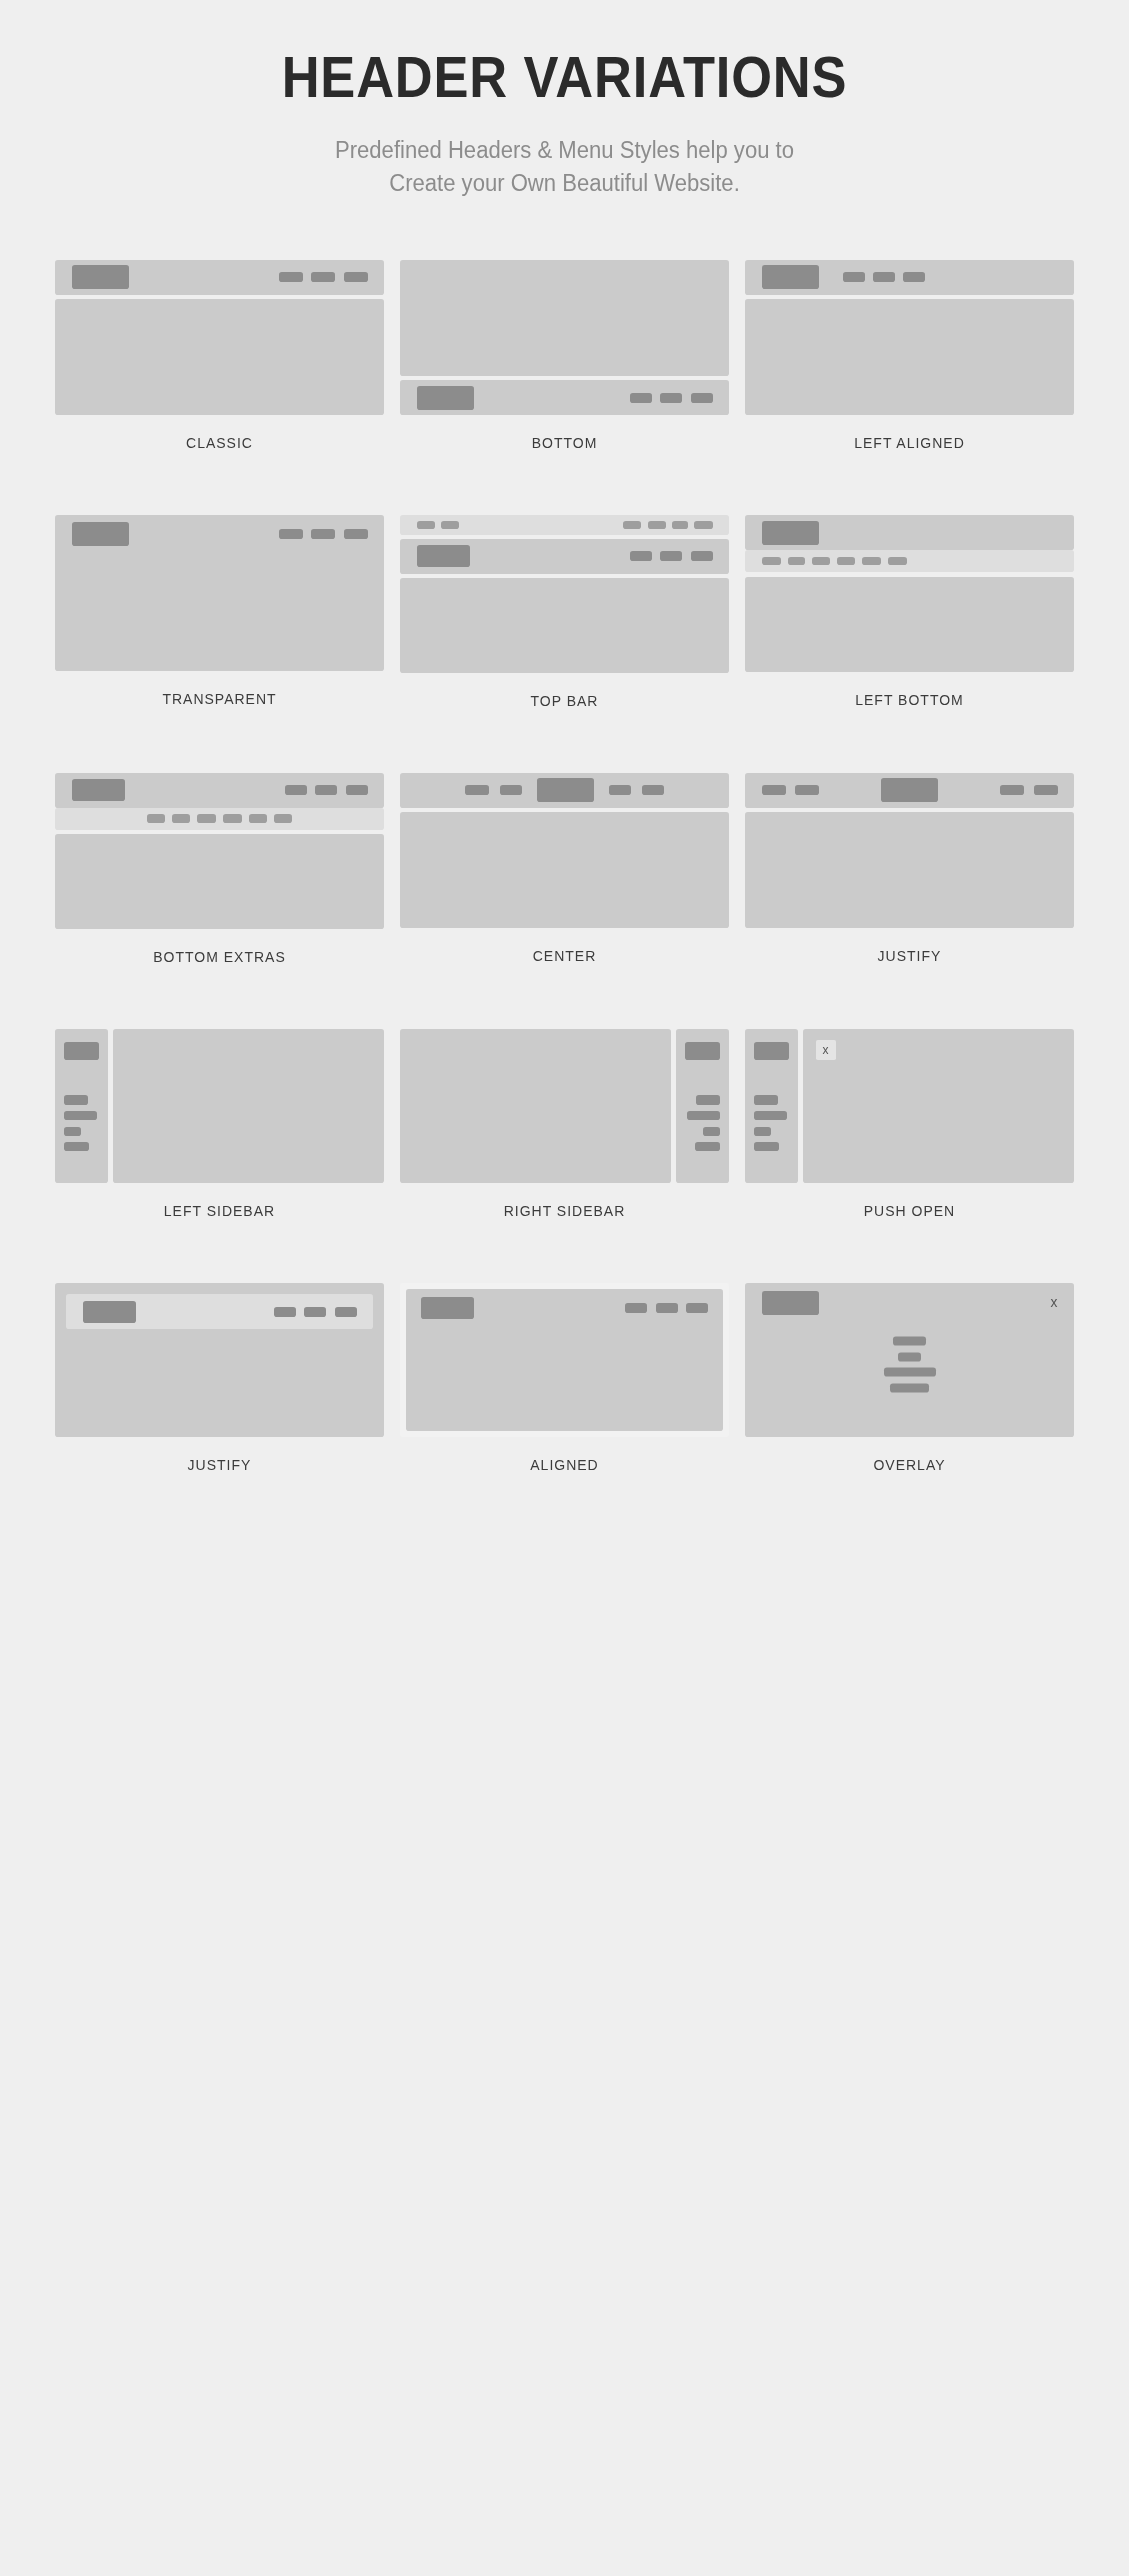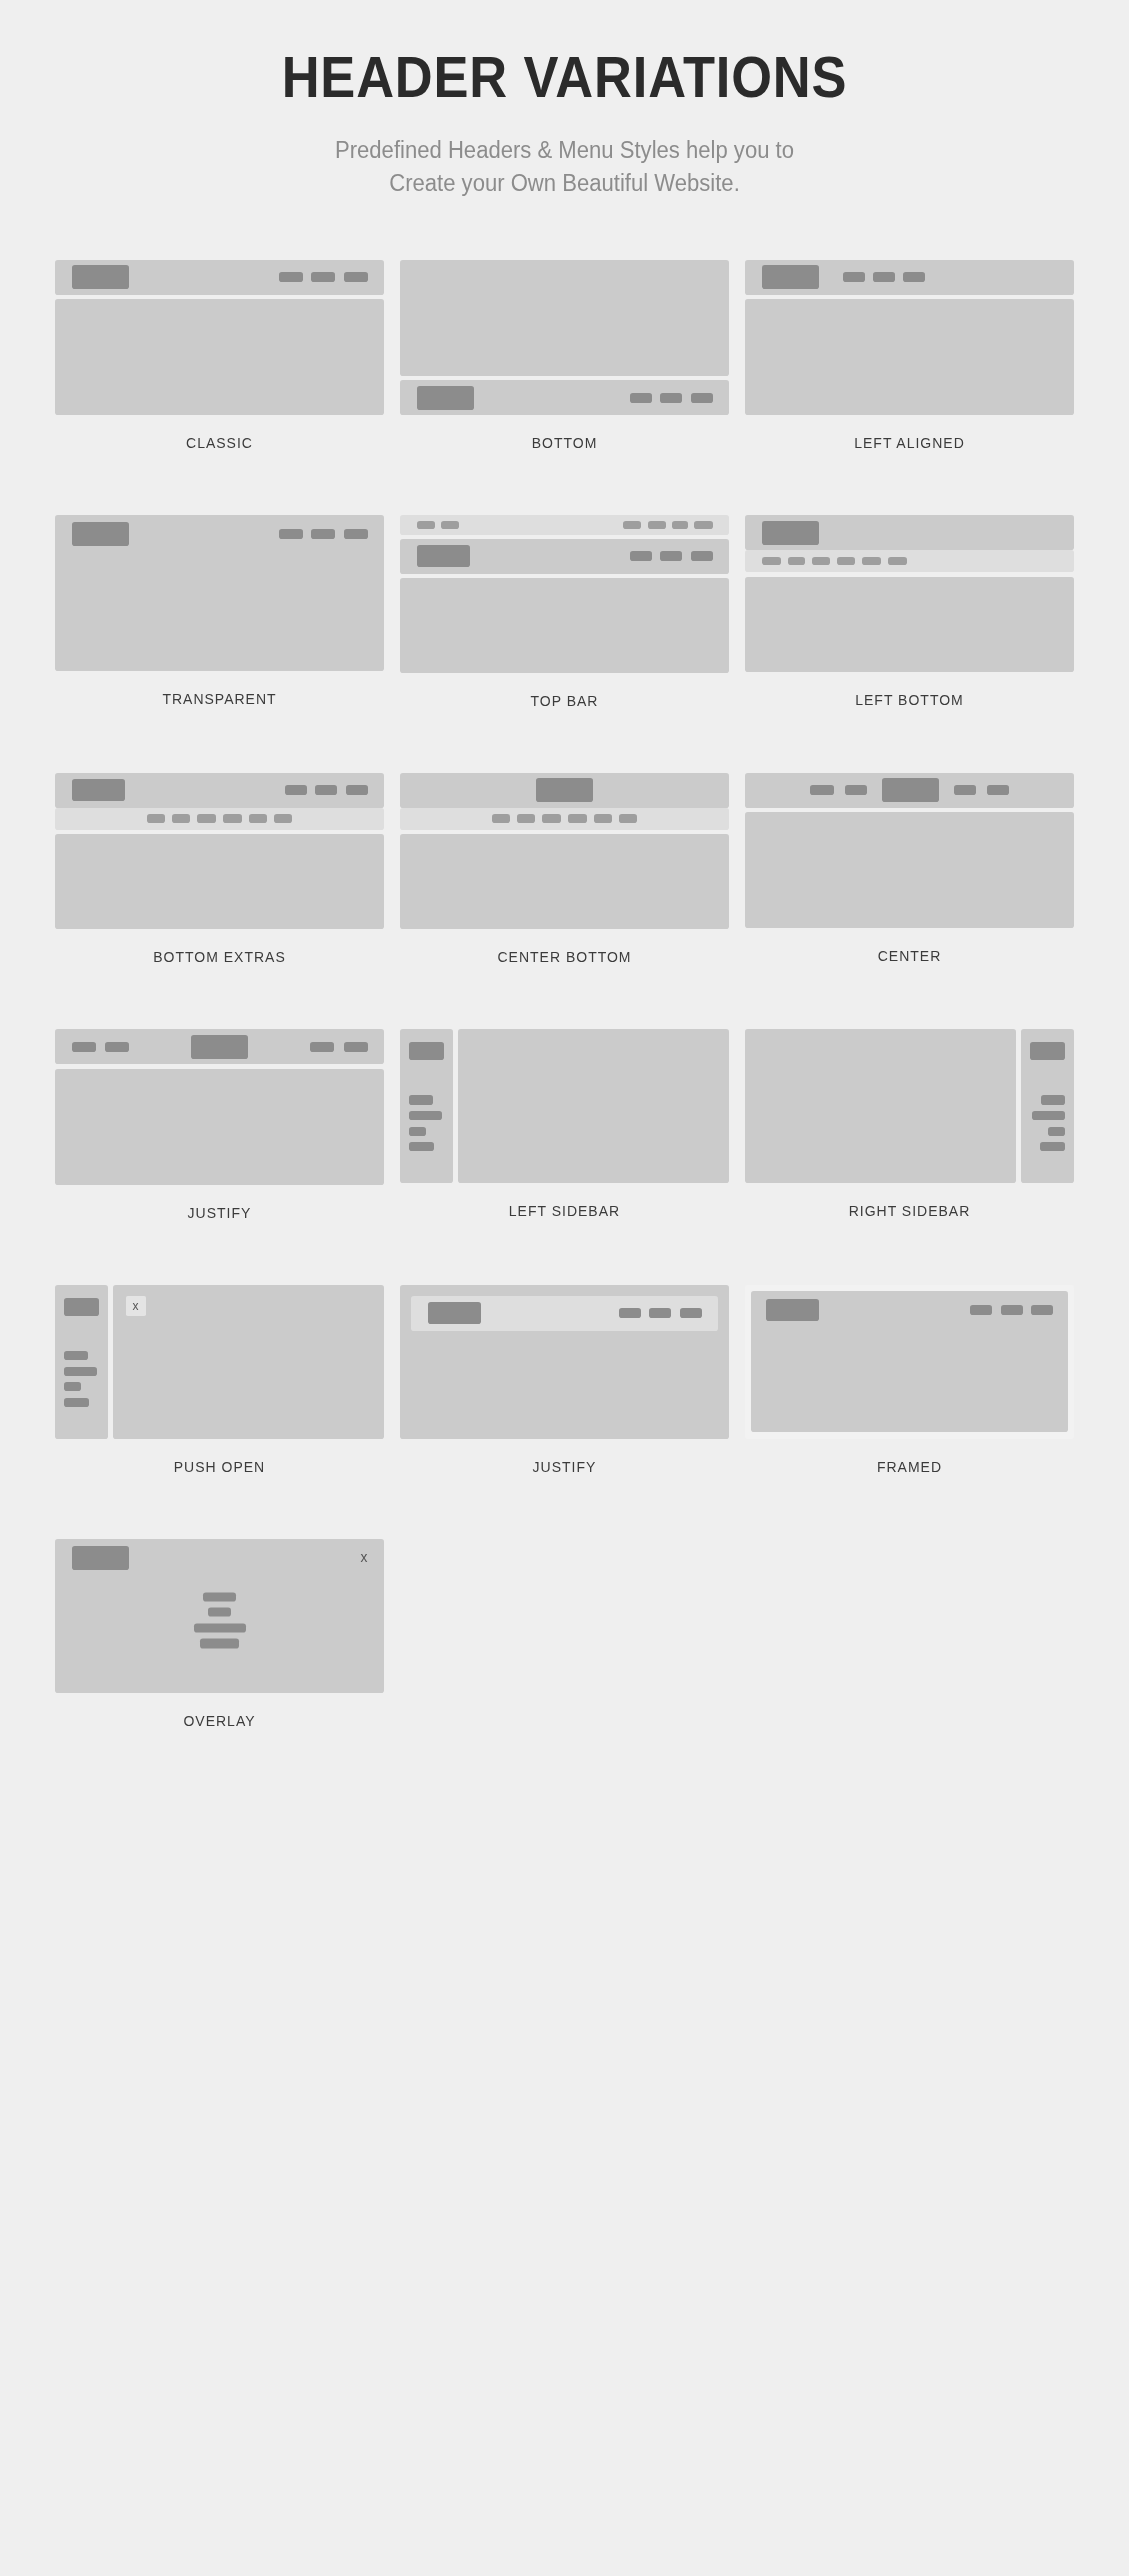--- a/index.html
+++ b/index.html
@@ -310,39 +310,20 @@
             <div class="pill-sm" style="width:19px"></div>
             <div class="pill-sm" style="width:17.4px"></div>
             <div class="pill-sm" style="width:17.4px"></div>
           </div>
         </div>
         <div class="blk body-blk"></div>
       </div>
       <div class="card-label">BOTTOM EXTRAS</div>
     </div>
 
-    <div class="card">
-      <div class="thumb r3">
-        <div class="blk bar hd" style="justify-content:center">
-          <div class="pill-logo"></div>
-        </div>
-        <div class="blk-light bar subnav" style="justify-content:center">
-          <div class="menu" style="gap:7.3px">
-            <div class="pill-sm" style="width:17.4px"></div>
-            <div class="pill-sm" style="width:17.4px"></div>
-            <div class="pill-sm" style="width:19px"></div>
-            <div class="pill-sm" style="width:19px"></div>
-            <div class="pill-sm" style="width:17.4px"></div>
-            <div class="pill-sm" style="width:17.4px"></div>
-          </div>
-        </div>
-        <div class="blk body-blk"></div>
-      </div>
-      <div class="card-label">CENTER BOTTOM</div>
-    </div>
 
     <div class="card">
       <div class="thumb r4">
         <div class="blk bar hd" style="justify-content:center">
           <div class="menu" style="gap:11px">
             <div class="pill" style="width:24px"></div>
             <div class="pill" style="width:22px"></div>
           </div>
           <div class="pill-logo" style="margin:0 14.7px"></div>
           <div class="menu" style="gap:11px">
@@ -462,21 +443,21 @@
               <div class="spacer"></div>
               <div class="menu">
                 <div class="pill" style="width:22px"></div>
                 <div class="pill" style="width:22px"></div>
                 <div class="pill" style="width:22px"></div>
               </div>
             </div>
           </div>
         </div>
       </div>
-      <div class="card-label">FRAMED</div>
+      <div class="card-label">ALIGNED</div>
     </div>
 
     <div class="card">
       <div class="thumb">
         <div class="blk ov-wrap">
           <div class="ov-top">
             <div class="pill-logo"></div>
             <div class="spacer"></div>
             <span class="close-x" style="font-size:13.8px">x</span>
           </div>

